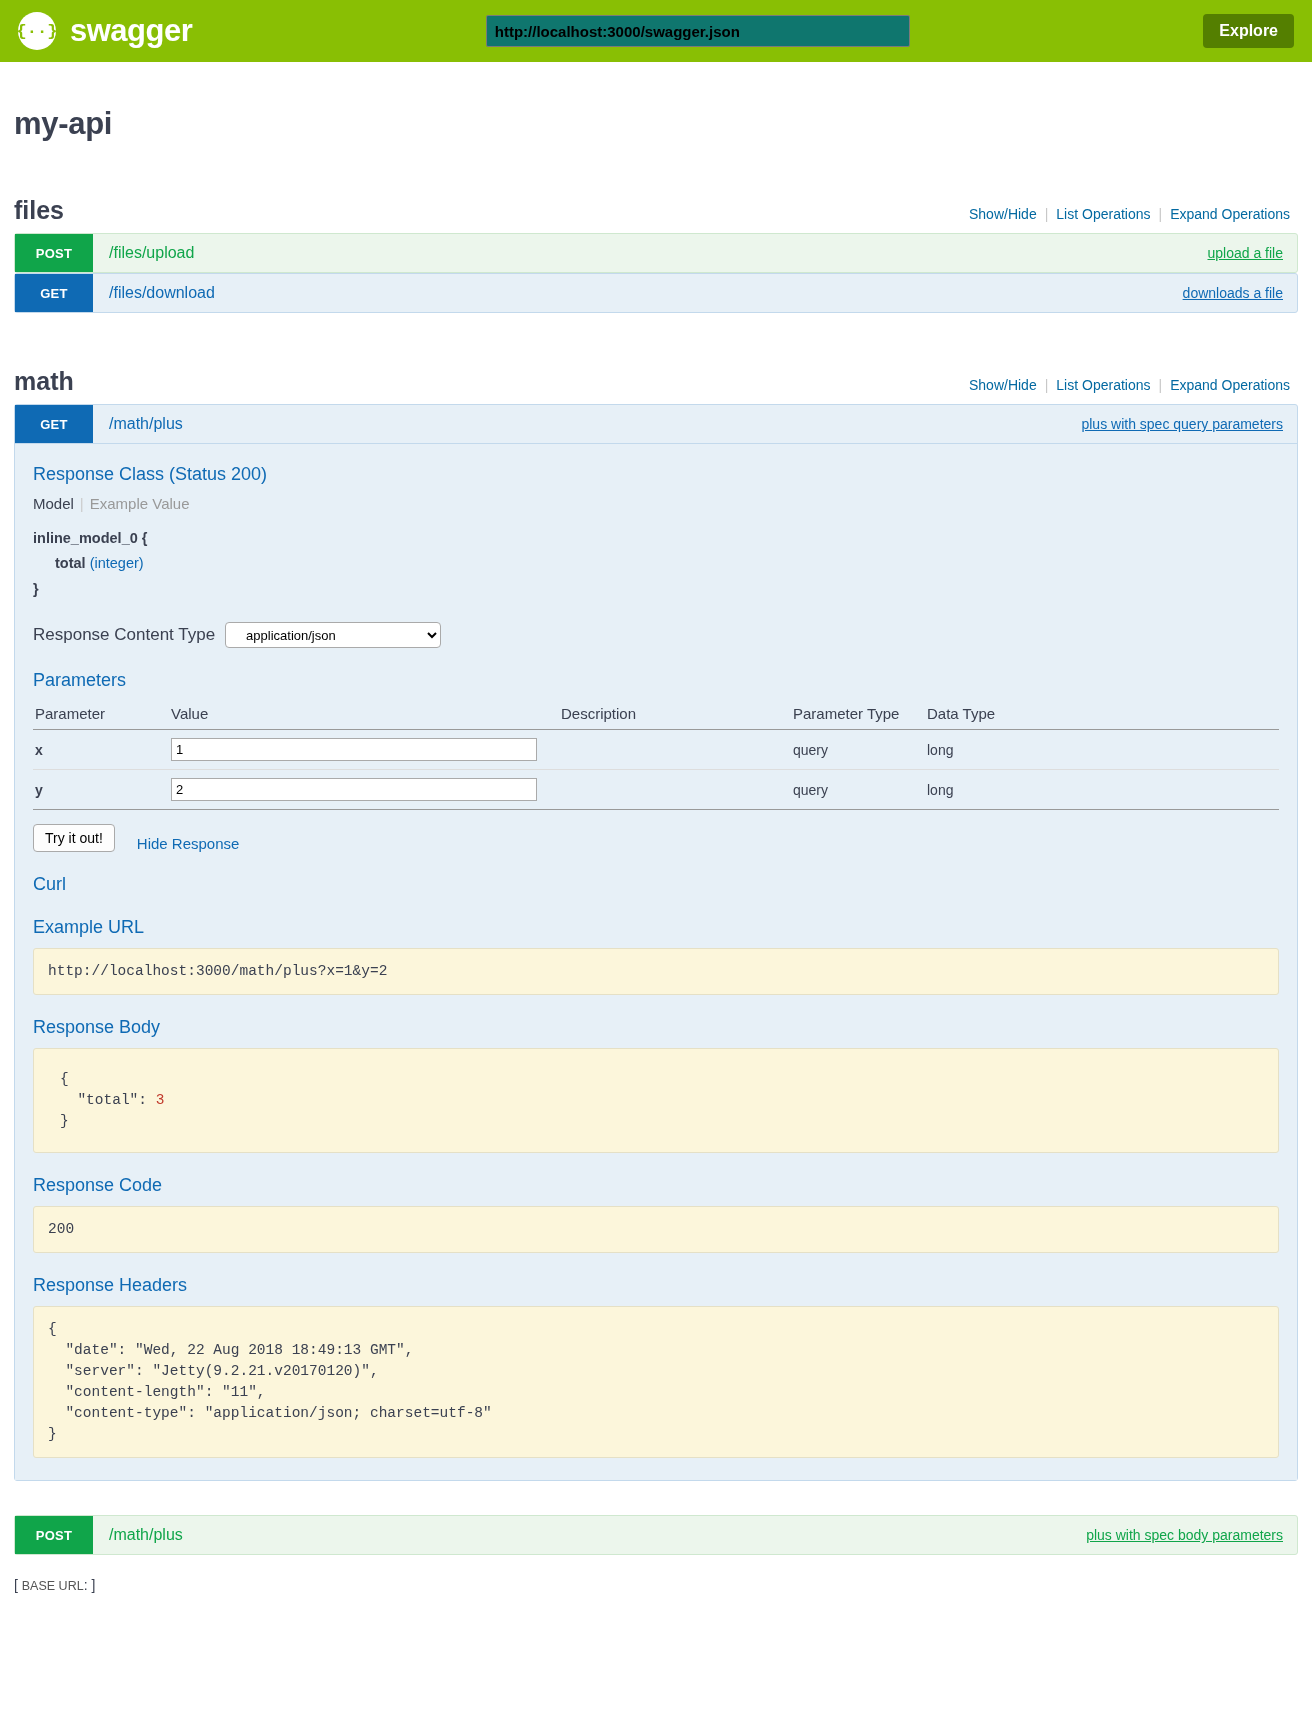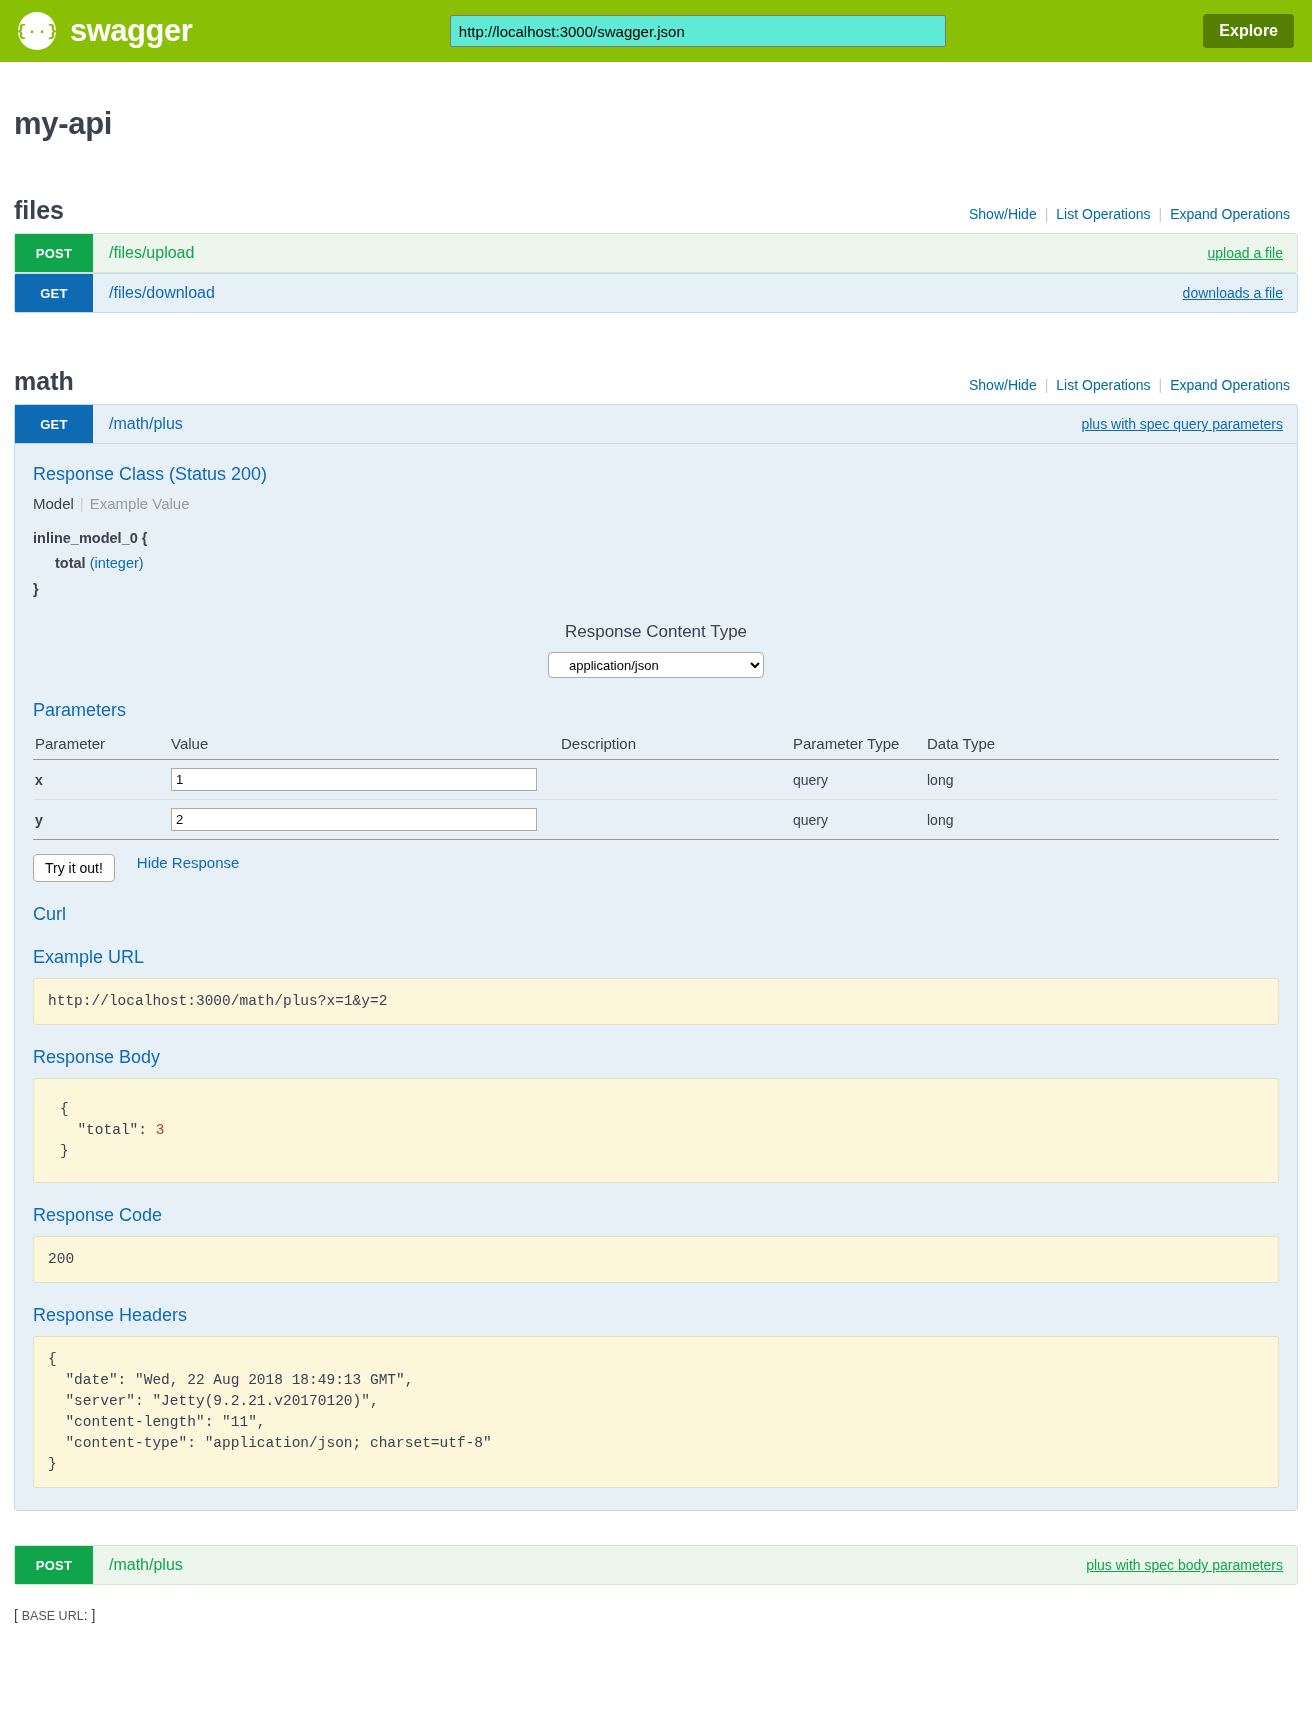--- a/index.html
+++ b/index.html
@@ -31,31 +31,32 @@
     font-size: 17px; font-weight: bold;
   }
   .logo-text {
     color: #fff;
     font-size: 31px;
     font-weight: bold;
     letter-spacing: -0.5px;
   }
   .url-input {
     flex: 0 0 auto;
-    width: 496px;
+    width: 424px;
     margin: 0 auto;
     height: 32px;
     padding: 4px 8px;
     font-size: 15px;
     font-family: "Liberation Sans", sans-serif;
     border: 1px solid #7a7a7a;
     border-radius: 2px;
-    background: #5eead4;
+    background: #0f766e;
     color: #000;
     outline: none;
+    font-weight: bold;
   }
   .explore-btn {
     background: #547f00;
     color: #fff;
     border: none;
     border-radius: 4px;
     font-size: 16px;
     font-weight: bold;
     padding: 8px 16px;
     cursor: pointer;
@@ -168,21 +169,20 @@
   }
   .model .bold { font-weight: bold; }
   .model .indent { padding-left: 22px; }
   .model .type { color: #0f6ab4; }
 
   .rct-row {
     display: flex;
     align-items: center;
     margin: 20px 0 16px 0;
     gap: 10px;
-    flex-direction: column;
   }
   .rct-label { font-size: 17px; color: #3b4151; }
   select.rct-select {
     font-family: "Liberation Sans", sans-serif;
     font-size: 13px;
     padding: 3px 16px;
     width: 216px;
     height: 26px;
     border: 1px solid #aaa;
     border-radius: 4px;
@@ -219,21 +219,21 @@
     padding: 2px 4px;
     font-size: 13px;
     font-family: "Liberation Sans", sans-serif;
     border: 1px solid #aaa;
     background: #fff;
     color: #000;
   }
 
   .actions {
     display: flex;
-    align-items: flex-start;
+    align-items: flex-end;
     gap: 22px;
     margin: 14px 0 6px 0;
   }
   button.tryit {
     font-family: "Liberation Sans", sans-serif;
     font-size: 14px;
     padding: 5px 11px;
     background: #fdfdfd;
     border: 1px solid #aaa;
     border-radius: 4px;

